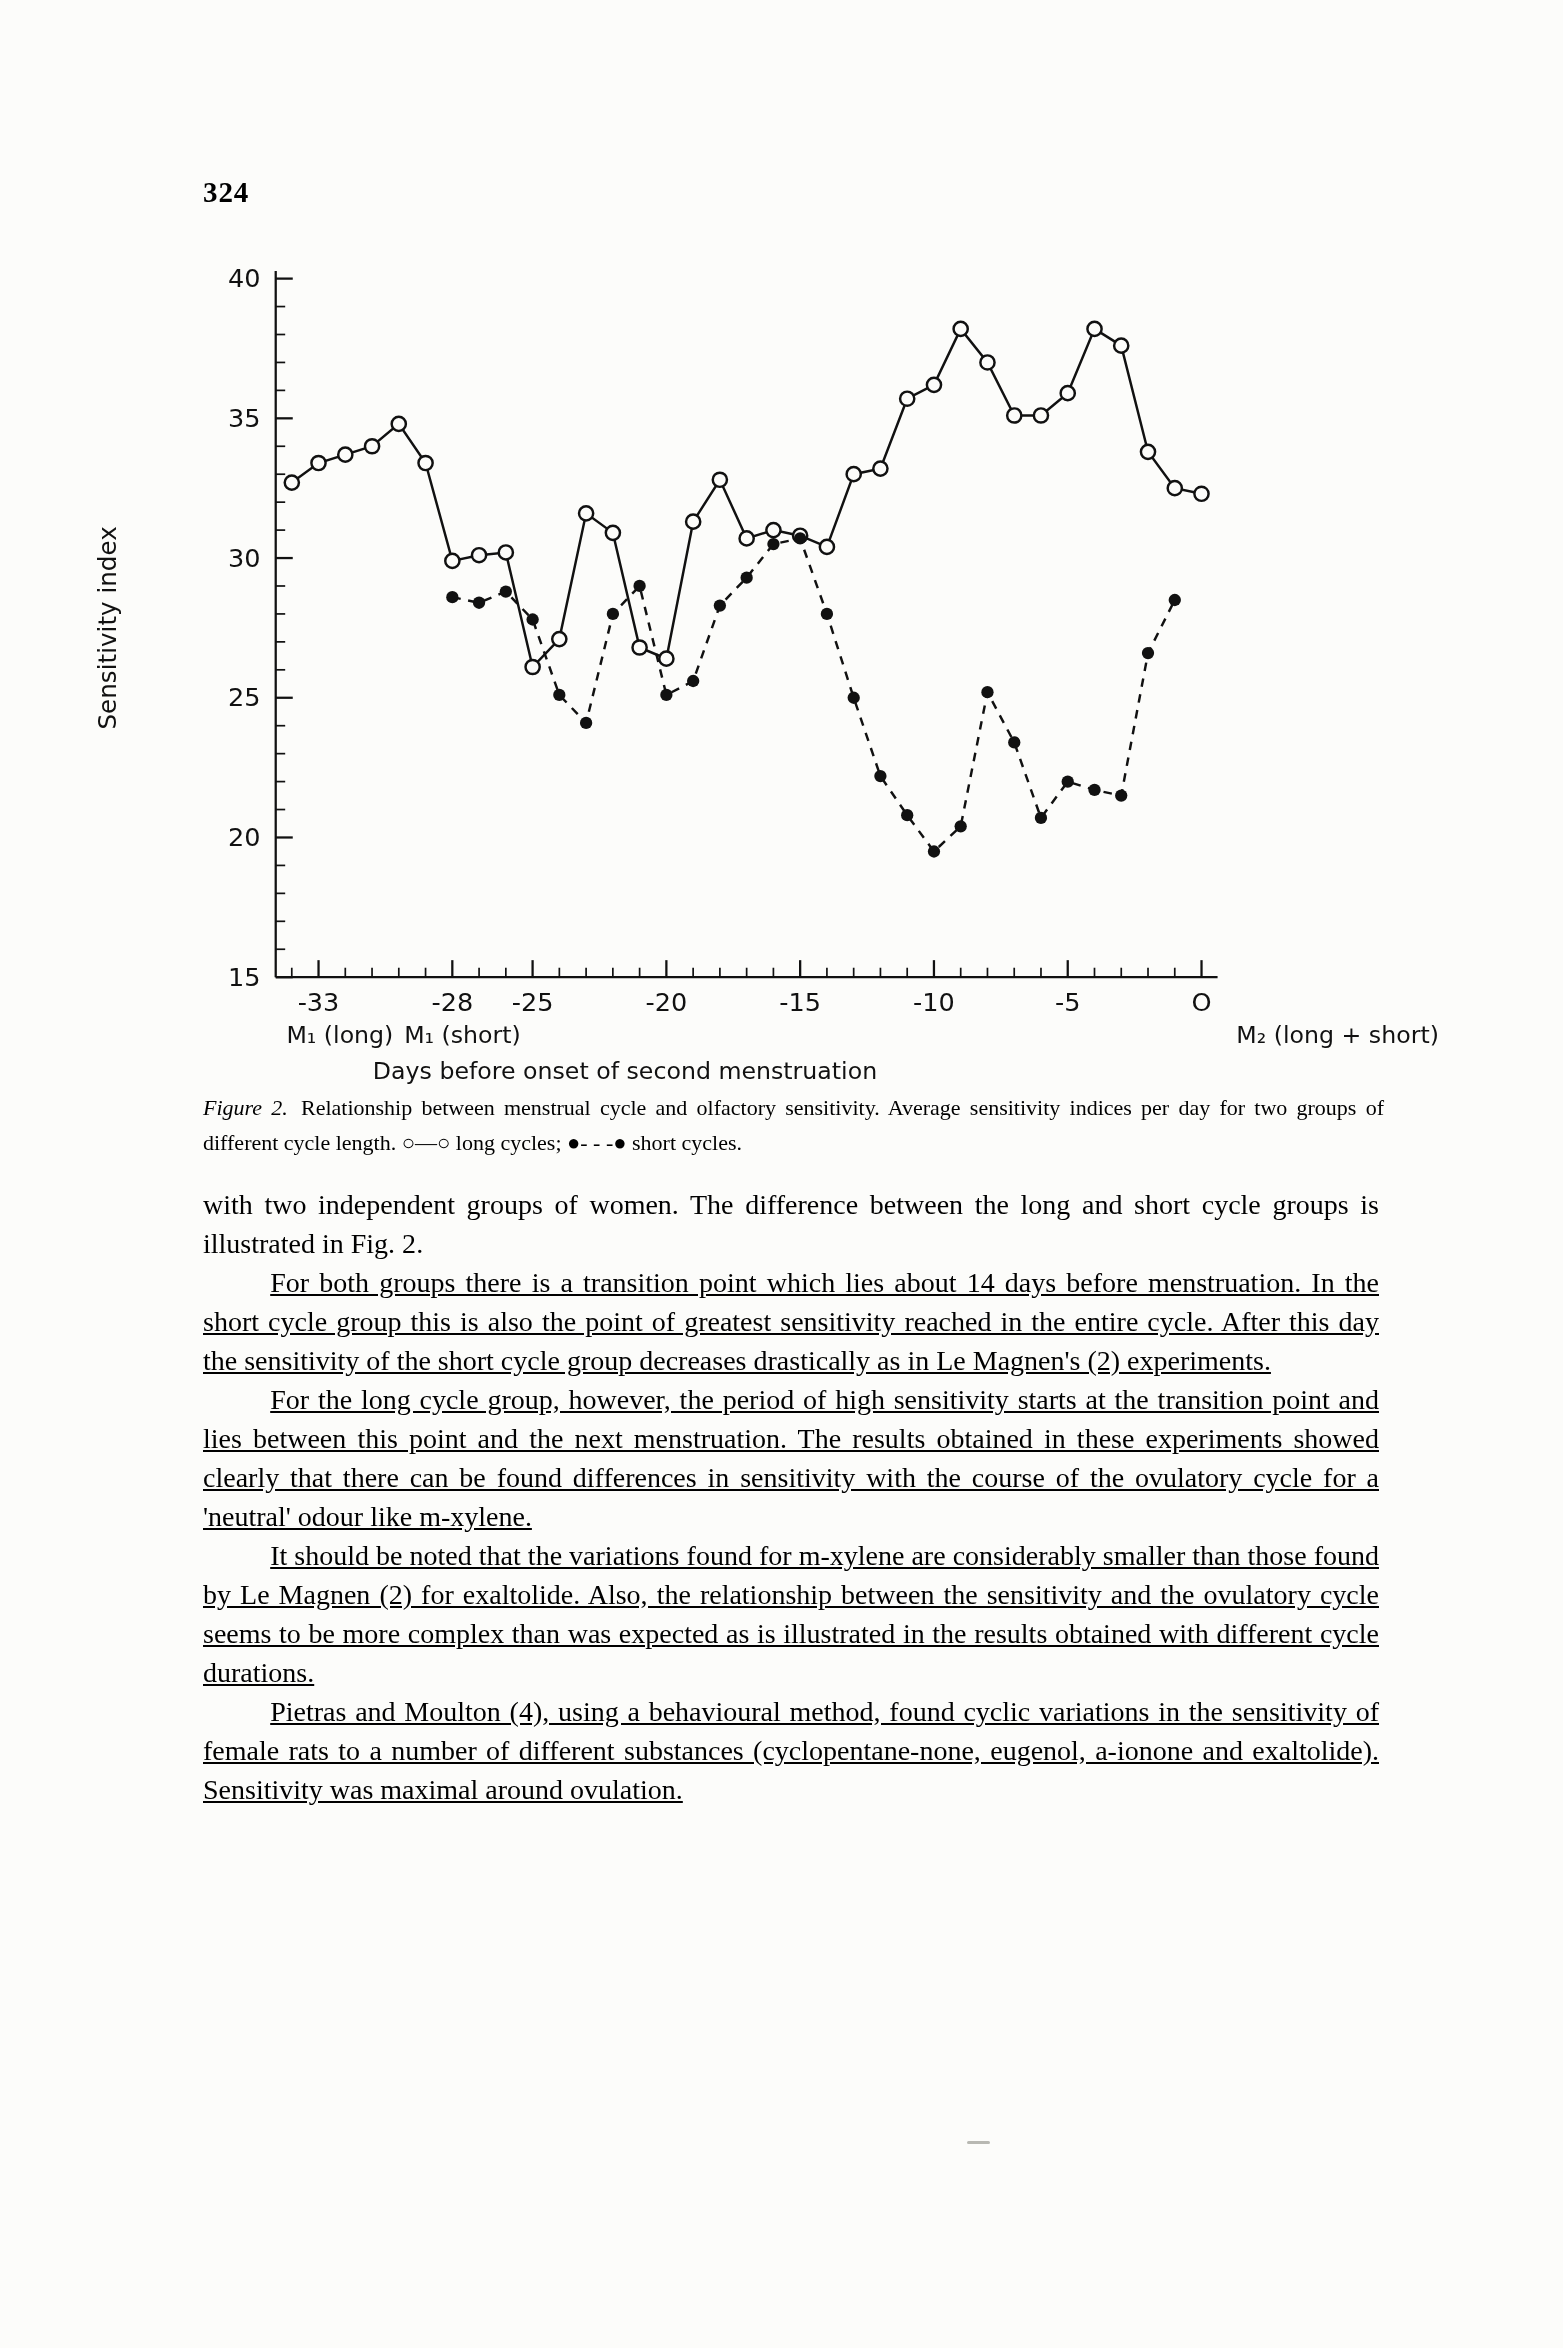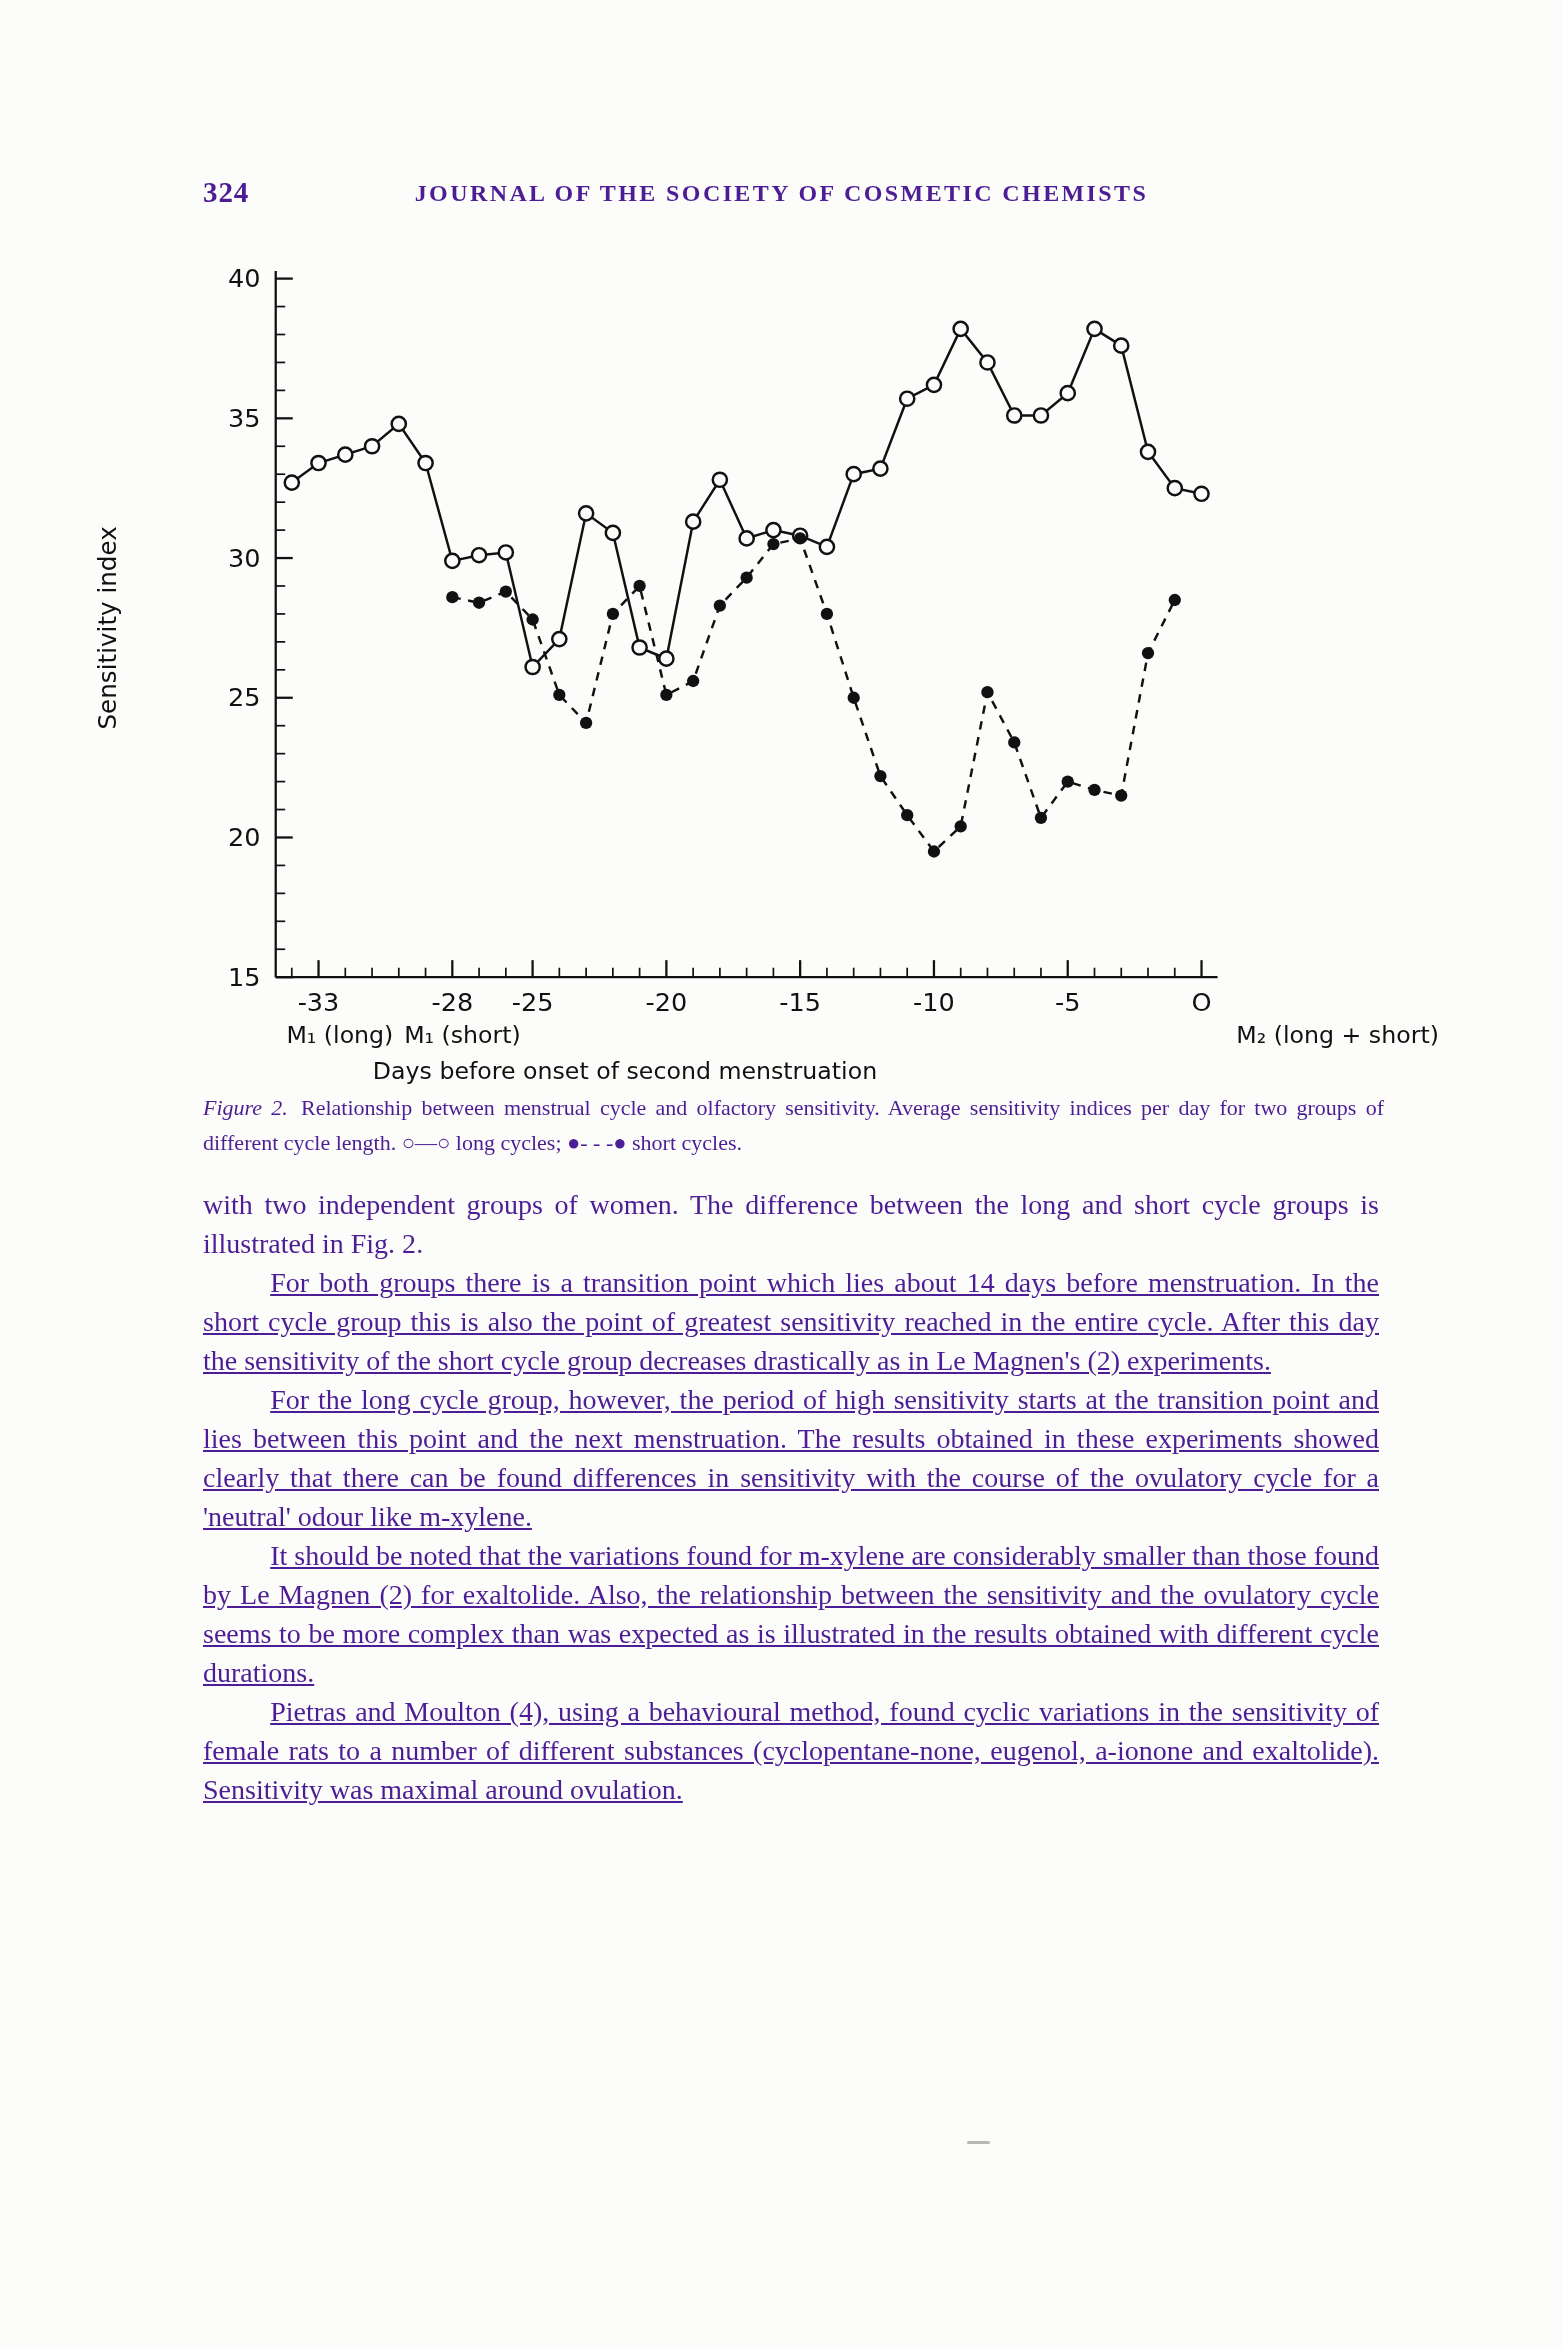--- a/index.html
+++ b/index.html
@@ -1,16 +1,16 @@
 <!DOCTYPE html>
 <html style="font-size:15px"><head>
 <meta charset="utf-8">
 <style>
   html,body{margin:0;padding:0;background:#e9e9e6;}
-  .page{position:relative;width:1563px;height:2349px;margin:0 auto;background:#fcfcfa;color:#4c1d95;overflow:hidden;}
+  .page{position:relative;width:1563px;height:2349px;margin:0 auto;background:#fcfcfa;color:#000000;overflow:hidden;}
 
   .running-head{position:absolute;top:176px;left:0;width:100%;height:42px;font-family:"Liberation Serif",serif;}
   .pagenum{position:absolute;left:203px;top:0;font-size:29px;font-weight:700;letter-spacing:0.9px;}
   .journal{position:absolute;left:0;top:3.8px;width:100%;text-align:center;font-size:24px;font-weight:700;letter-spacing:2.4px;}
 
   .chart{position:absolute;left:57px;top:254px;width:1420px;height:833px;}
   .chart svg{display:block;}
   .chart text{font-family:"DejaVu Sans",sans-serif;fill:#111;}
 
   .caption{position:absolute;left:203px;top:1090px;width:1181px;
@@ -25,21 +25,20 @@
 
   .artifact{position:absolute;left:967px;top:2141px;width:23px;height:2.8px;background:#b8b8b2;border-radius:1.9px;}
 </style>
 </head>
 <body>
 
 <div class="page">
 
   <header class="running-head">
     <span class="pagenum">324</span>
-    <span class="journal">JOURNAL OF THE SOCIETY OF COSMETIC CHEMISTS</span>
   </header>
 
   <figure style="margin:0">
     <div id="chart" class="chart">
         <svg viewBox="0 0 1500 880" width="1420" height="833">
           <g>
             <line x1="231" y1="18" x2="231" y2="764" stroke="#111" stroke-width="2.4"></line>
             <line x1="231" y1="764" x2="249" y2="764" stroke="#111" stroke-width="2.4"></line>
             <line x1="231" y1="734.48" x2="241" y2="734.48" stroke="#111" stroke-width="1.8"></line>
             <line x1="231" y1="704.96" x2="241" y2="704.96" stroke="#111" stroke-width="1.8"></line>

